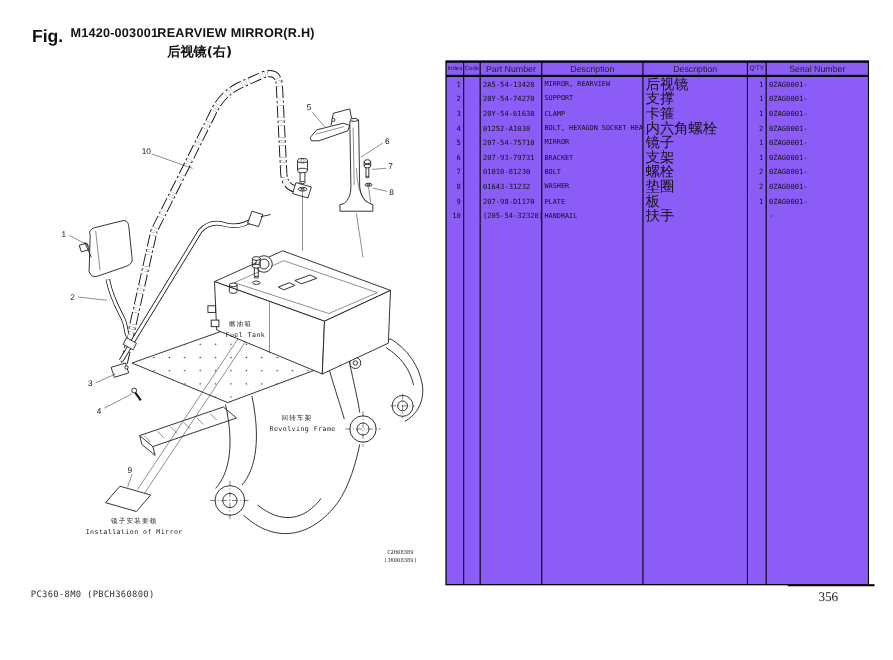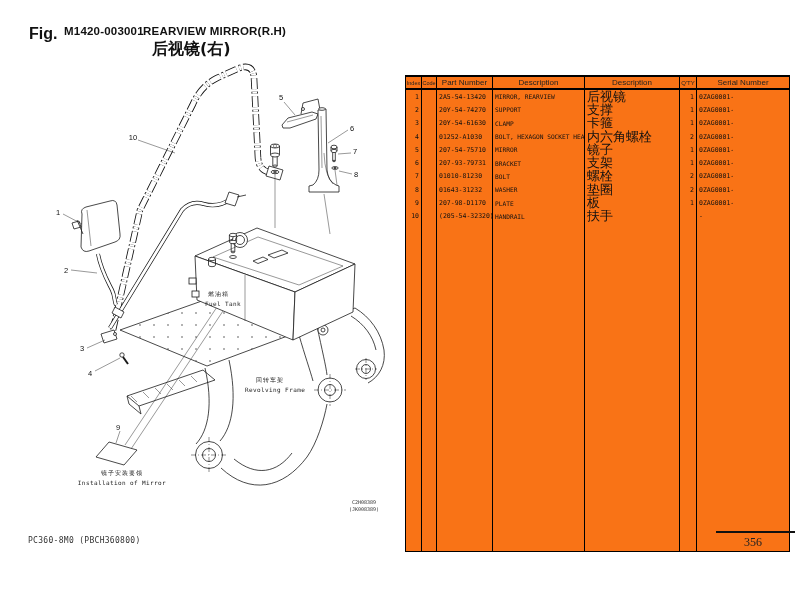--- a/index.html
+++ b/index.html
@@ -4,32 +4,31 @@
 <style>
   * { margin:0; padding:0; box-sizing:border-box; }
   html,body { width:812px; height:600px; background:#ffffff; overflow:hidden;
               font-family:"Liberation Sans", sans-serif; color:#111; }
   .abs { position:absolute; }
 
   
   #fig-label   { left:29px;  top:25px; font-size:16px; font-weight:bold; }
   #fig-number  { left:64px;  top:25px; font-size:11.5px; font-weight:bold; letter-spacing:.2px; }
   #fig-title   { left:143px; top:25px; font-size:11.5px; font-weight:bold; letter-spacing:.2px;text-align:center; }
-  #fig-title-cn{ left:152px; top:39px; font-size:16px; font-weight:bold;
+  #fig-title-cn{ left:152px; top:39px; font-size:12px; font-weight:bold;
                  font-family:"DejaVu Sans", sans-serif; }
 
   
   #parts-table {
     left:405px; top:55px; width:385px; height:477px;
     border:1.5px solid #000; border-top-width:2.5px;
     display:grid;
     grid-template-columns:16px 15px 56px 92px 95px 17px auto;
     grid-template-rows:13px repeat(10,13.3px) 1fr;
-    background:#f97316;
-    margin-top:20px;
+    background:#8b5cf6;
   }
   .tr { display:contents; }
   .td, .th {
     border-right:1px solid #000;
     display:flex; align-items:center;
     padding:0 2px; white-space:nowrap; overflow:hidden;
     font-family:"DejaVu Sans Mono", monospace; font-size:6.5px; color:#111;
   }
   .td:last-child, .th:last-child { border-right:none; }
   .th { justify-content:center; border-bottom:2px solid #000;

